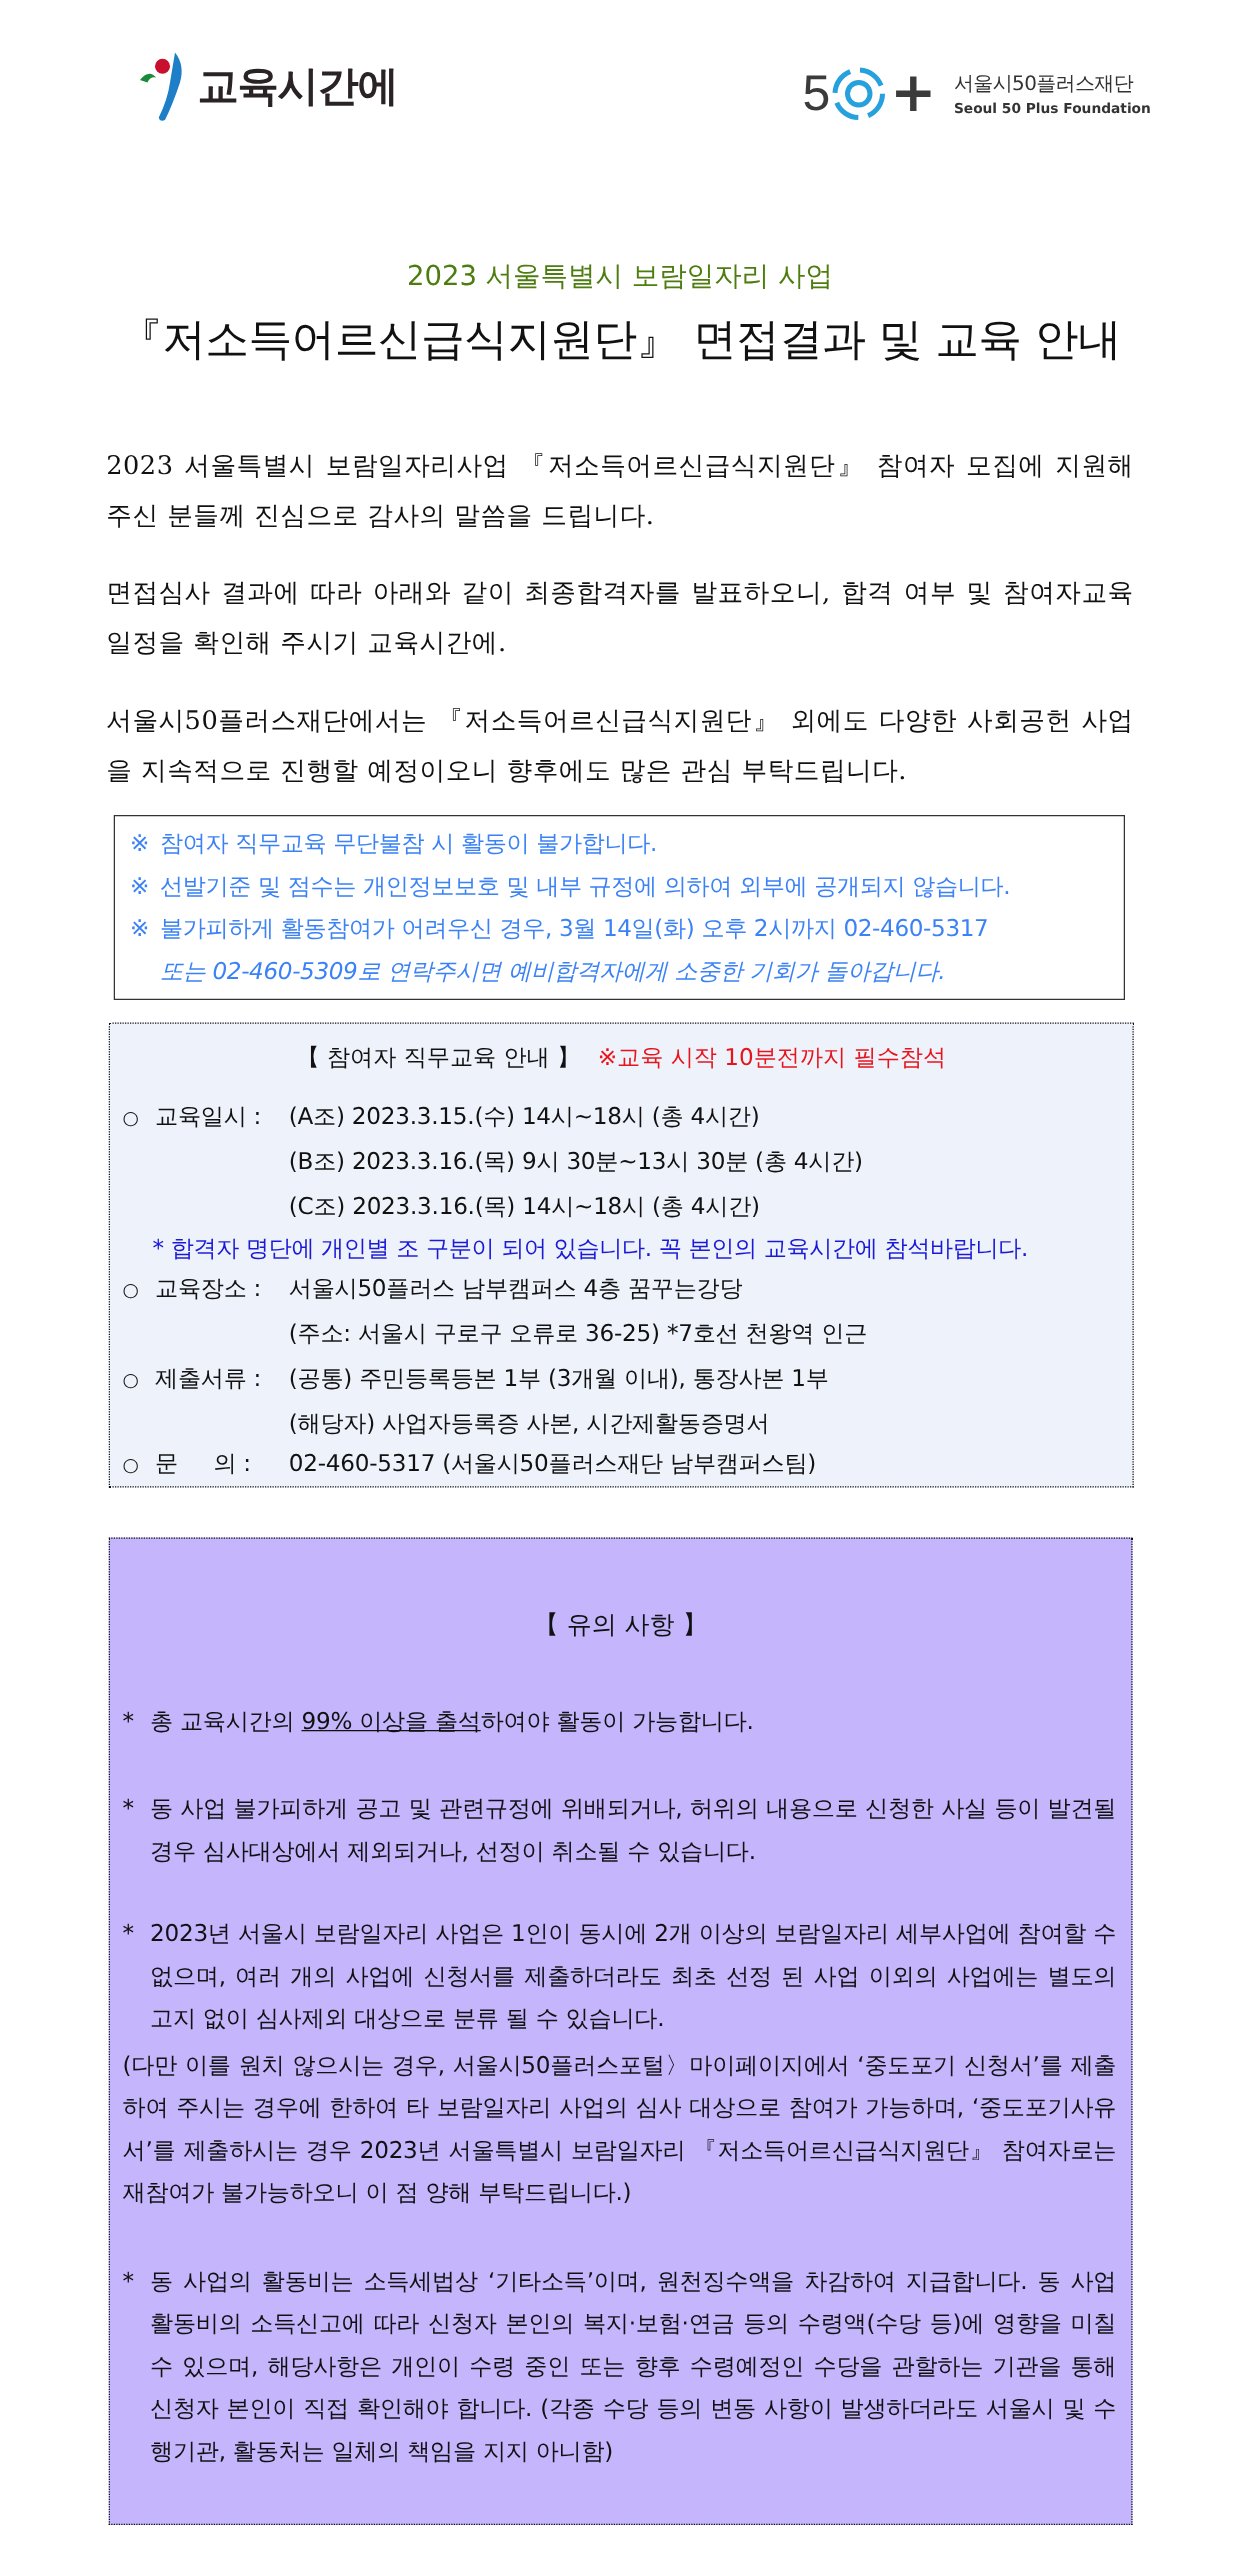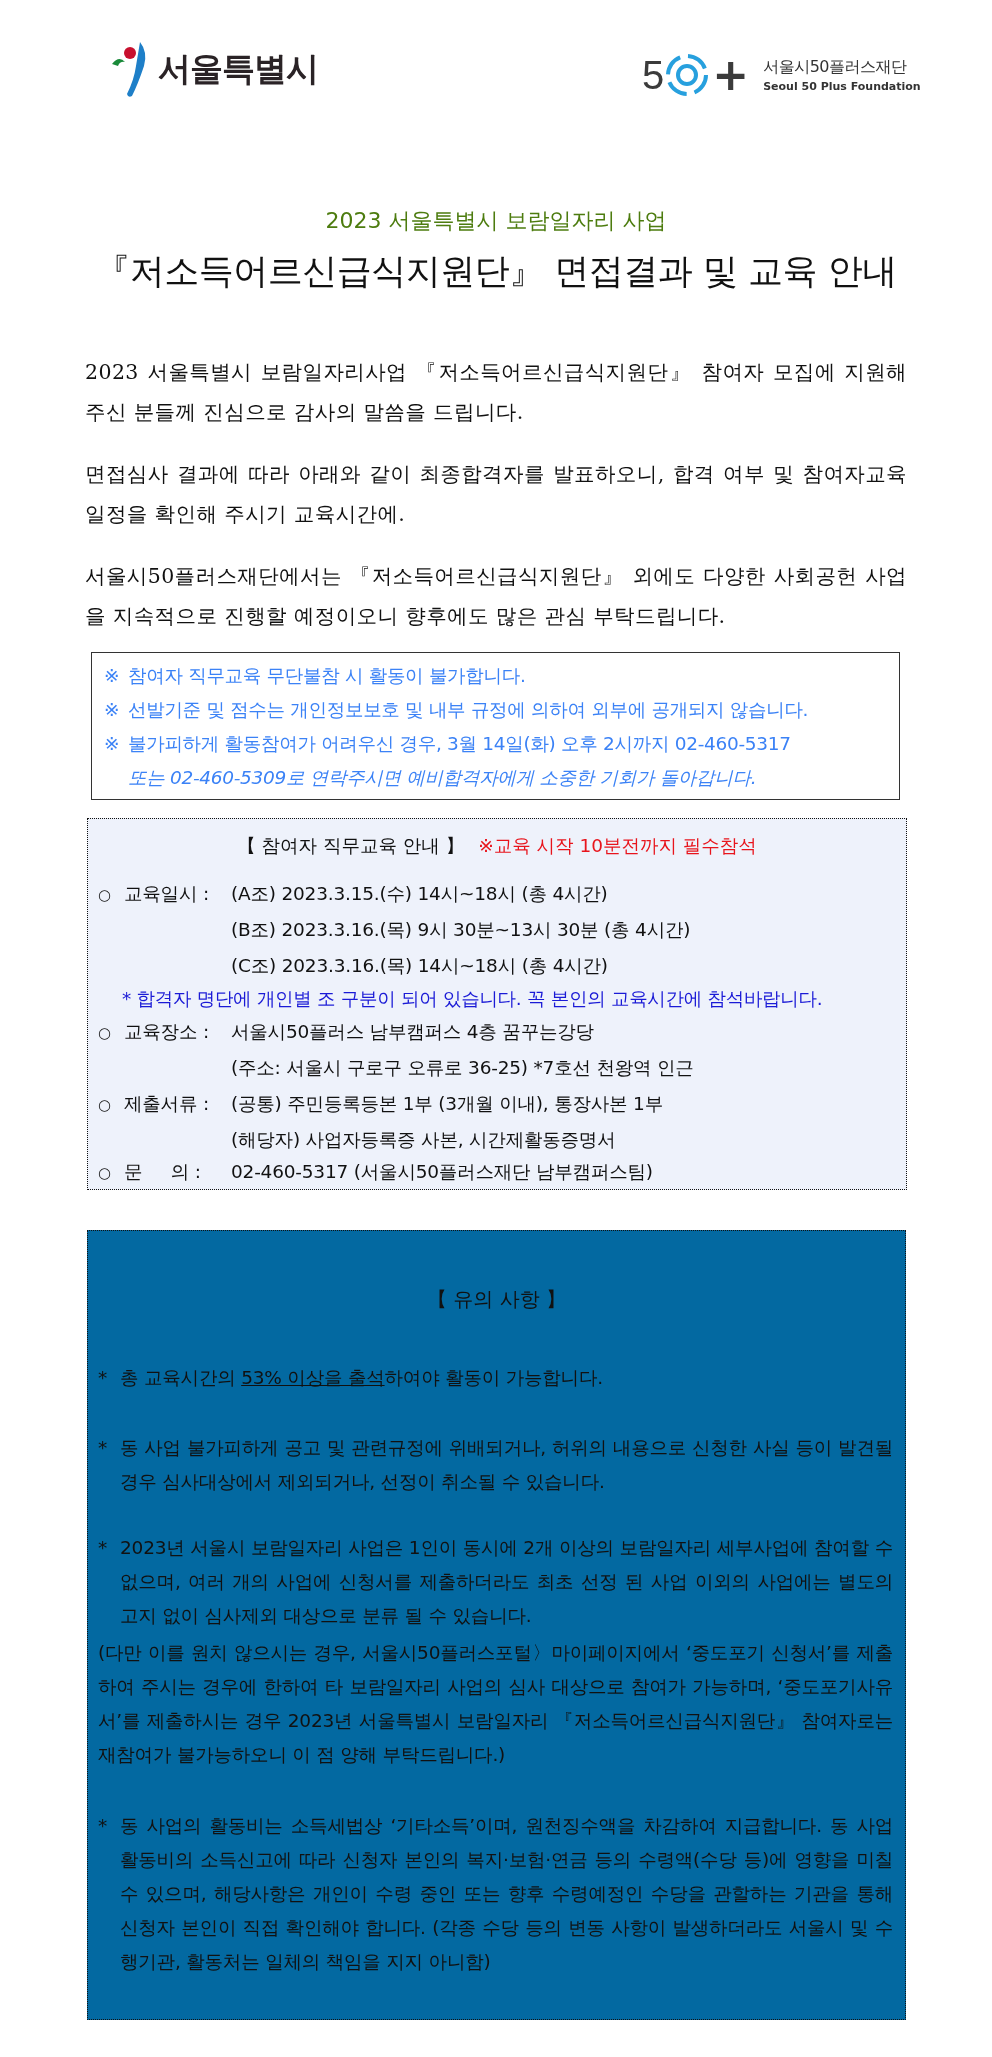--- a/index.html
+++ b/index.html
@@ -40,40 +40,40 @@
   .edu-box { left:87px; top:818px; width:820px; height:372px; border:1.5px dotted #111; background:#eef2fb; box-sizing:border-box; }
   .edu-head { position:absolute; top:14px; left:0; width:100%; text-align:center; font-size:18.5px; white-space:nowrap; }
   .edu-head .red { color:#e8141c; margin-left:14px; }
   .edu-row { position:absolute; left:10px; font-size:18.5px; line-height:26px; white-space:nowrap; letter-spacing:-0.2px; }
   .edu-row .circ { display:inline-block; width:26px; font-size:15px; }
   .edu-row .lab { display:inline-block; width:107px; }
   .edu-row .val { display:inline-block; }
   .edu-note { position:absolute; left:34px; font-size:18.5px; color:#1a1ad6; white-space:nowrap; letter-spacing:-0.3px; }
 
   
-  .note-box { left:87px; top:1230px; width:819px; height:790px; border:1.5px dotted #111; background:#0369a1; box-sizing:border-box; }
+  .note-box { left:87px; top:1230px; width:819px; height:790px; border:1.5px dotted #111; background:#c4b5fd; box-sizing:border-box; }
   .note-head { position:absolute; top:55px; left:0; width:100%; text-align:center; font-size:20px; }
   .note-item { position:absolute; left:10px; width:795px; font-size:18.5px; line-height:34px; color:#111; text-align:justify; letter-spacing:-0.2px; }
   .note-item .star { position:absolute; left:0; top:0; }
   .note-item .body { padding-left:22px; display:block; }
   .note-plain { position:absolute; left:10px; width:795px; font-size:18.5px; line-height:34px; text-align:justify; letter-spacing:-0.2px; }
   .u { text-decoration:underline; }
 </style>
 </head>
 <body>
 
 <div class="abs seoul-logo">
   <div class="seoul-mark">
     <svg width="44" height="58" viewBox="0 0 44 58">
       <circle cx="20" cy="13" r="6" fill="#c8102e"></circle>
       <path d="M2 24 Q9 15 15 22 Q10 21 8 26 Z" fill="#1a8a3a"></path>
       <path d="M30 2 Q38 12 34 26 Q28 44 22 56 Q18 58 17 54 Q24 40 26 26 Q28 14 30 2 Z" fill="#1e7fc8"></path>
     </svg>
   </div>
-  <span class="seoul-name">서울특별시</span>
+  <span class="seoul-name">교육시간에</span>
 </div>
 
 <div class="abs plus-logo">
   <div class="plus-mark">
     <span class="plus-five">5</span>
     <svg width="46" height="46" viewBox="0 0 46 46">
       <circle cx="23" cy="23" r="19" fill="none" stroke="#27a0de" stroke-width="4" stroke-dasharray="22 8"></circle>
       <circle cx="23" cy="23" r="9" fill="none" stroke="#27a0de" stroke-width="4"></circle>
     </svg>
     <span class="plus-plus">+</span>
@@ -135,21 +135,21 @@
   <div class="edu-row" style="top:340px">
     <span class="circ">○</span><span class="lab" style="white-space:pre">문     의 :</span><span class="val">02-460-5317 (서울시50플러스재단 남부캠퍼스팀)</span>
   </div>
 </div>
 
 <div class="abs note-box">
   <div class="note-head">【 유의 사항 】</div>
 
   <div class="note-item" style="top:130px">
     <span class="star">*</span>
-    <span class="body"><span>총 교육시간의 </span><span class="u">53% 이상을 출석</span><span>하여야 활동이 가능합니다.</span></span>
+    <span class="body"><span>총 교육시간의 </span><span class="u">99% 이상을 출석</span><span>하여야 활동이 가능합니다.</span></span>
   </div>
 
   <div class="note-item" style="top:200px">
     <span class="star">*</span>
     <span class="body">동 사업 불가피하게 공고 및 관련규정에 위배되거나, 허위의 내용으로 신청한 사실 등이 발견될 경우 심사대상에서 제외되거나, 선정이 취소될 수 있습니다.</span>
   </div>
 
   <div class="note-item" style="top:300px">
     <span class="star">*</span>
     <span class="body">2023년 서울시 보람일자리 사업은 1인이 동시에 2개 이상의 보람일자리 세부사업에 참여할 수 없으며, 여러 개의 사업에 신청서를 제출하더라도 최초 선정 된 사업 이외의 사업에는 별도의 고지 없이 심사제외 대상으로 분류 될 수 있습니다.</span>

